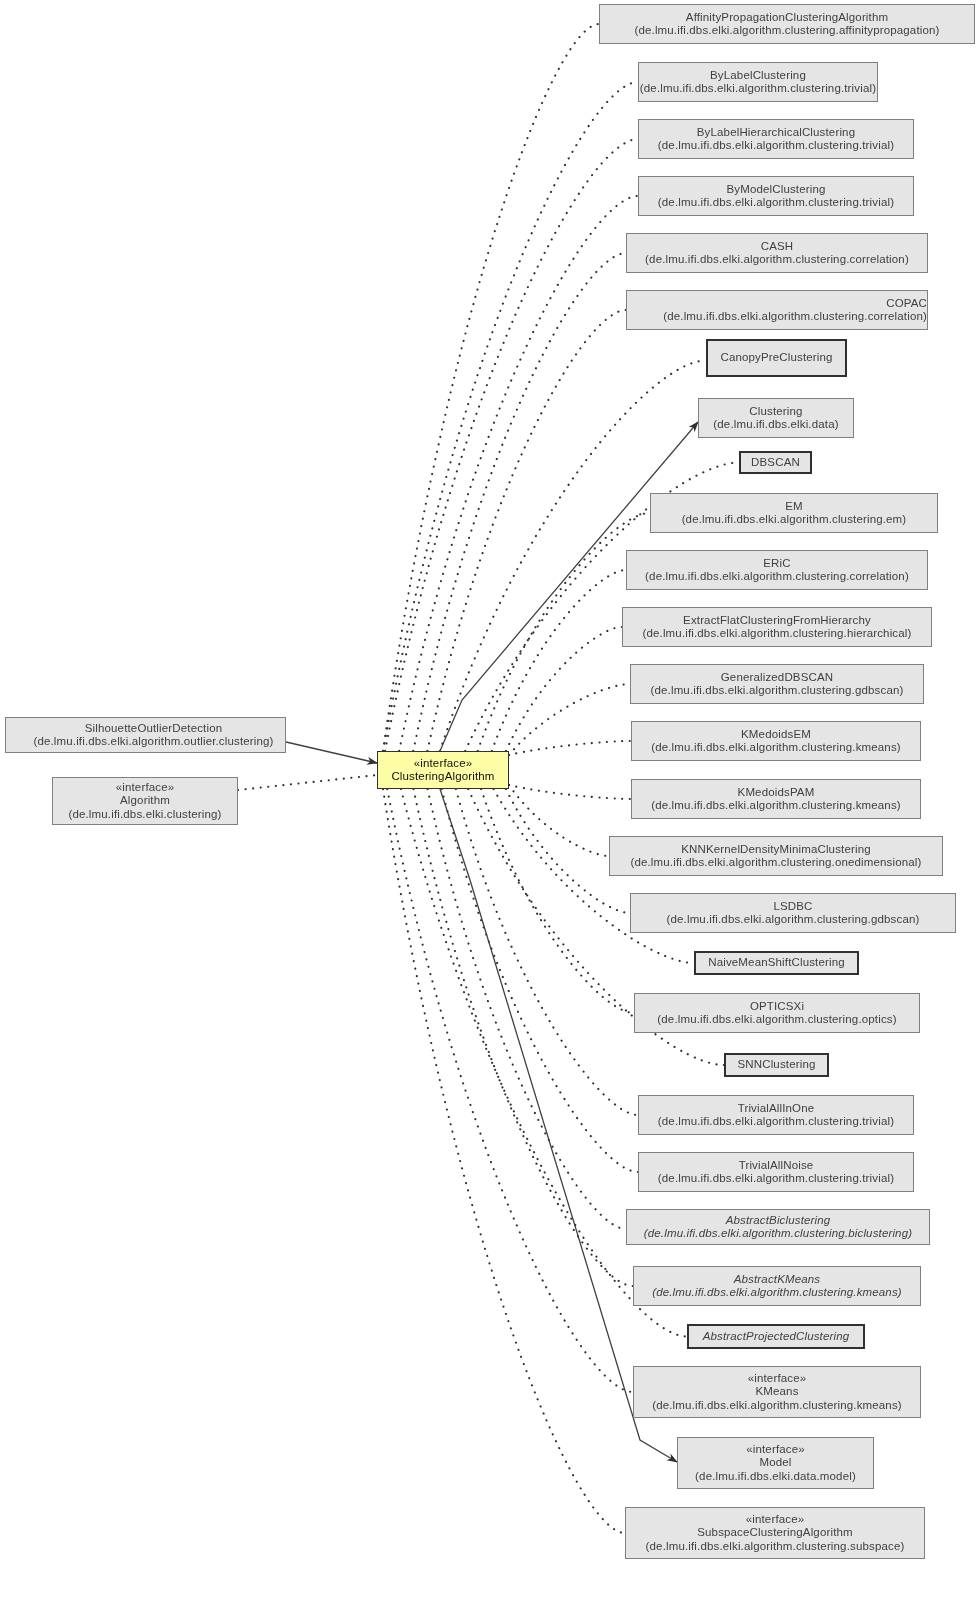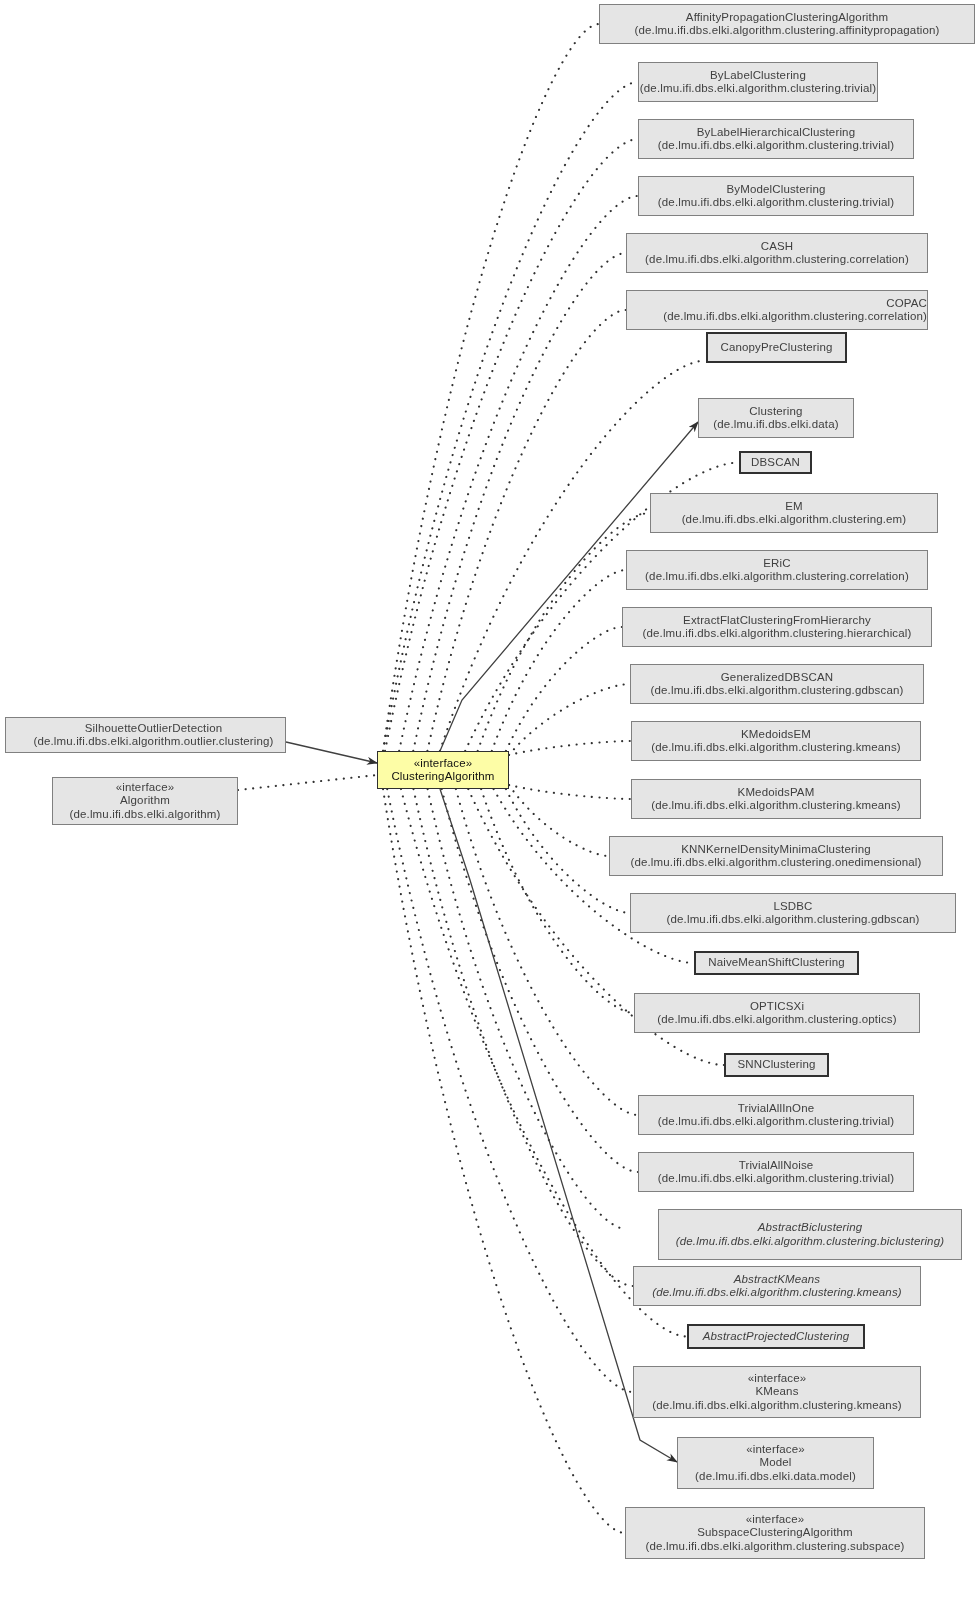--- a/index.html
+++ b/index.html
@@ -116,21 +116,21 @@
   </svg>
 
   <div id="node-layer">
       <div class="uml-node" style="left: 5px; top: 717px; width: 281px; height: 36px; padding-left: 16px;">
         <span class="n-name">SilhouetteOutlierDetection</span>
         <span class="n-pkg">(de.lmu.ifi.dbs.elki.algorithm.outlier.clustering)</span>
       </div>
       <div class="uml-node" style="left: 52px; top: 777px; width: 186px; height: 48px;">
         <span class="n-stereo">«interface»</span>
         <span class="n-name">Algorithm</span>
-        <span class="n-pkg">(de.lmu.ifi.dbs.elki.algorithm)</span>
+        <span class="n-pkg">(de.lmu.ifi.dbs.elki.clustering)</span>
       </div>
       <div class="uml-node focus" style="left: 377px; top: 751px; width: 132px; height: 38px;">
         <span class="n-stereo">«interface»</span>
         <span class="n-name">ClusteringAlgorithm</span>
       </div>
       <div class="uml-node" style="left: 599px; top: 4px; width: 376px; height: 40px;">
         <span class="n-name">AffinityPropagationClusteringAlgorithm</span>
         <span class="n-pkg">(de.lmu.ifi.dbs.elki.algorithm.clustering.affinitypropagation)</span>
       </div>
       <div class="uml-node" style="left: 638px; top: 62px; width: 240px; height: 40px;">
@@ -146,21 +146,21 @@
         <span class="n-pkg">(de.lmu.ifi.dbs.elki.algorithm.clustering.trivial)</span>
       </div>
       <div class="uml-node" style="left: 626px; top: 233px; width: 302px; height: 40px;">
         <span class="n-name">CASH</span>
         <span class="n-pkg">(de.lmu.ifi.dbs.elki.algorithm.clustering.correlation)</span>
       </div>
       <div class="uml-node" style="left: 626px; top: 290px; width: 302px; height: 40px; align-items: flex-end;">
         <span class="n-name">COPAC</span>
         <span class="n-pkg">(de.lmu.ifi.dbs.elki.algorithm.clustering.correlation)</span>
       </div>
-      <div class="uml-node bold-border" style="left: 706px; top: 332px; width: 141px; height: 31px;">
+      <div class="uml-node bold-border" style="left: 706px; top: 339px; width: 141px; height: 38px;">
         <span class="n-name">CanopyPreClustering</span>
       </div>
       <div class="uml-node" style="left: 698px; top: 398px; width: 156px; height: 40px;">
         <span class="n-name">Clustering</span>
         <span class="n-pkg">(de.lmu.ifi.dbs.elki.data)</span>
       </div>
       <div class="uml-node bold-border" style="left: 739px; top: 451px; width: 73px; height: 23px;">
         <span class="n-name">DBSCAN</span>
       </div>
       <div class="uml-node" style="left: 650px; top: 493px; width: 288px; height: 40px;">
@@ -206,21 +206,21 @@
         <span class="n-name">SNNClustering</span>
       </div>
       <div class="uml-node" style="left: 638px; top: 1095px; width: 276px; height: 40px;">
         <span class="n-name">TrivialAllInOne</span>
         <span class="n-pkg">(de.lmu.ifi.dbs.elki.algorithm.clustering.trivial)</span>
       </div>
       <div class="uml-node" style="left: 638px; top: 1152px; width: 276px; height: 40px;">
         <span class="n-name">TrivialAllNoise</span>
         <span class="n-pkg">(de.lmu.ifi.dbs.elki.algorithm.clustering.trivial)</span>
       </div>
-      <div class="uml-node abstract" style="left: 626px; top: 1209px; width: 304px; height: 51px; margin-left: 32px;">
+      <div class="uml-node abstract" style="left: 626px; top: 1209px; width: 304px; height: 36px;">
         <span class="n-name">AbstractBiclustering</span>
         <span class="n-pkg">(de.lmu.ifi.dbs.elki.algorithm.clustering.biclustering)</span>
       </div>
       <div class="uml-node abstract" style="left: 633px; top: 1266px; width: 288px; height: 40px;">
         <span class="n-name">AbstractKMeans</span>
         <span class="n-pkg">(de.lmu.ifi.dbs.elki.algorithm.clustering.kmeans)</span>
       </div>
       <div class="uml-node bold-border abstract" style="left: 687px; top: 1324px; width: 178px; height: 25px;">
         <span class="n-name">AbstractProjectedClustering</span>
       </div>

